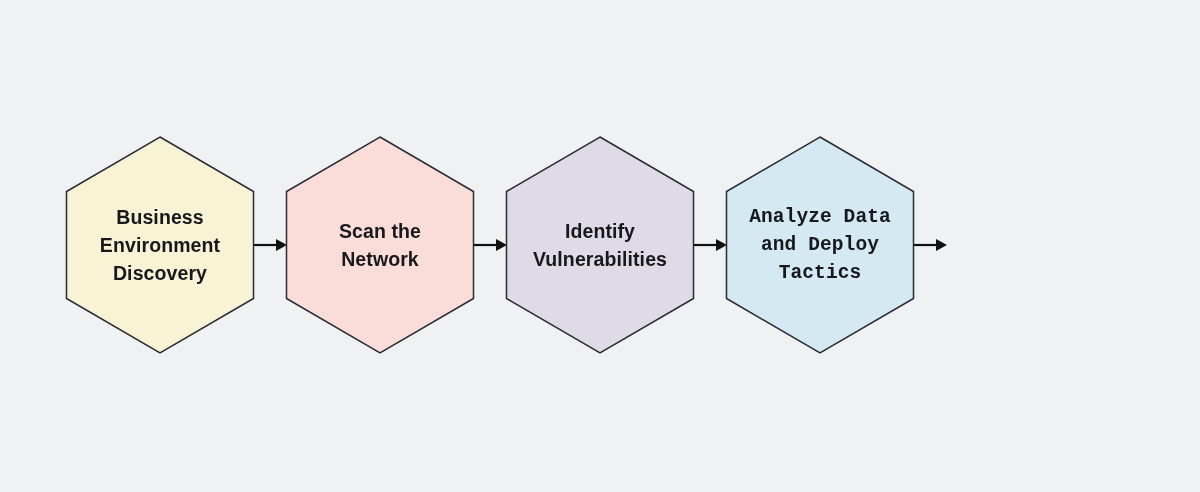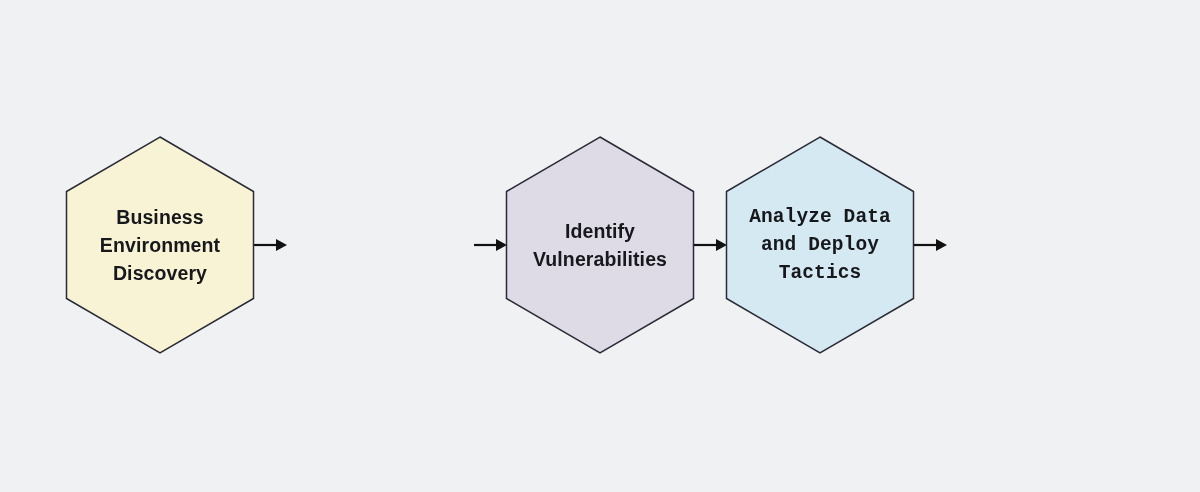--- a/index.html
+++ b/index.html
@@ -84,20 +84,27 @@
     <div class="label">Business
 Environment
 Discovery</div>
   </div>
 
   <svg class="arrow arrow-1" viewBox="0 0 34 20">
     <line x1="0" y1="10" x2="24" y2="10"></line>
     <polygon points="22,4 33,10 22,16"></polygon>
   </svg>
 
+  <div class="hex hex-2">
+    <svg viewBox="0 0 190 218">
+      <polygon points="95,1 188.5,55.5 188.5,162.5 95,217 1.5,162.5 1.5,55.5" fill="#fadcd9"></polygon>
+    </svg>
+    <div class="label">Scan the
+Network</div>
+  </div>
 
   <svg class="arrow arrow-2" viewBox="0 0 34 20">
     <line x1="0" y1="10" x2="24" y2="10"></line>
     <polygon points="22,4 33,10 22,16"></polygon>
   </svg>
 
   <div class="hex hex-3">
     <svg viewBox="0 0 190 218">
       <polygon points="95,1 188.5,55.5 188.5,162.5 95,217 1.5,162.5 1.5,55.5" fill="#dedae6"></polygon>
     </svg>

